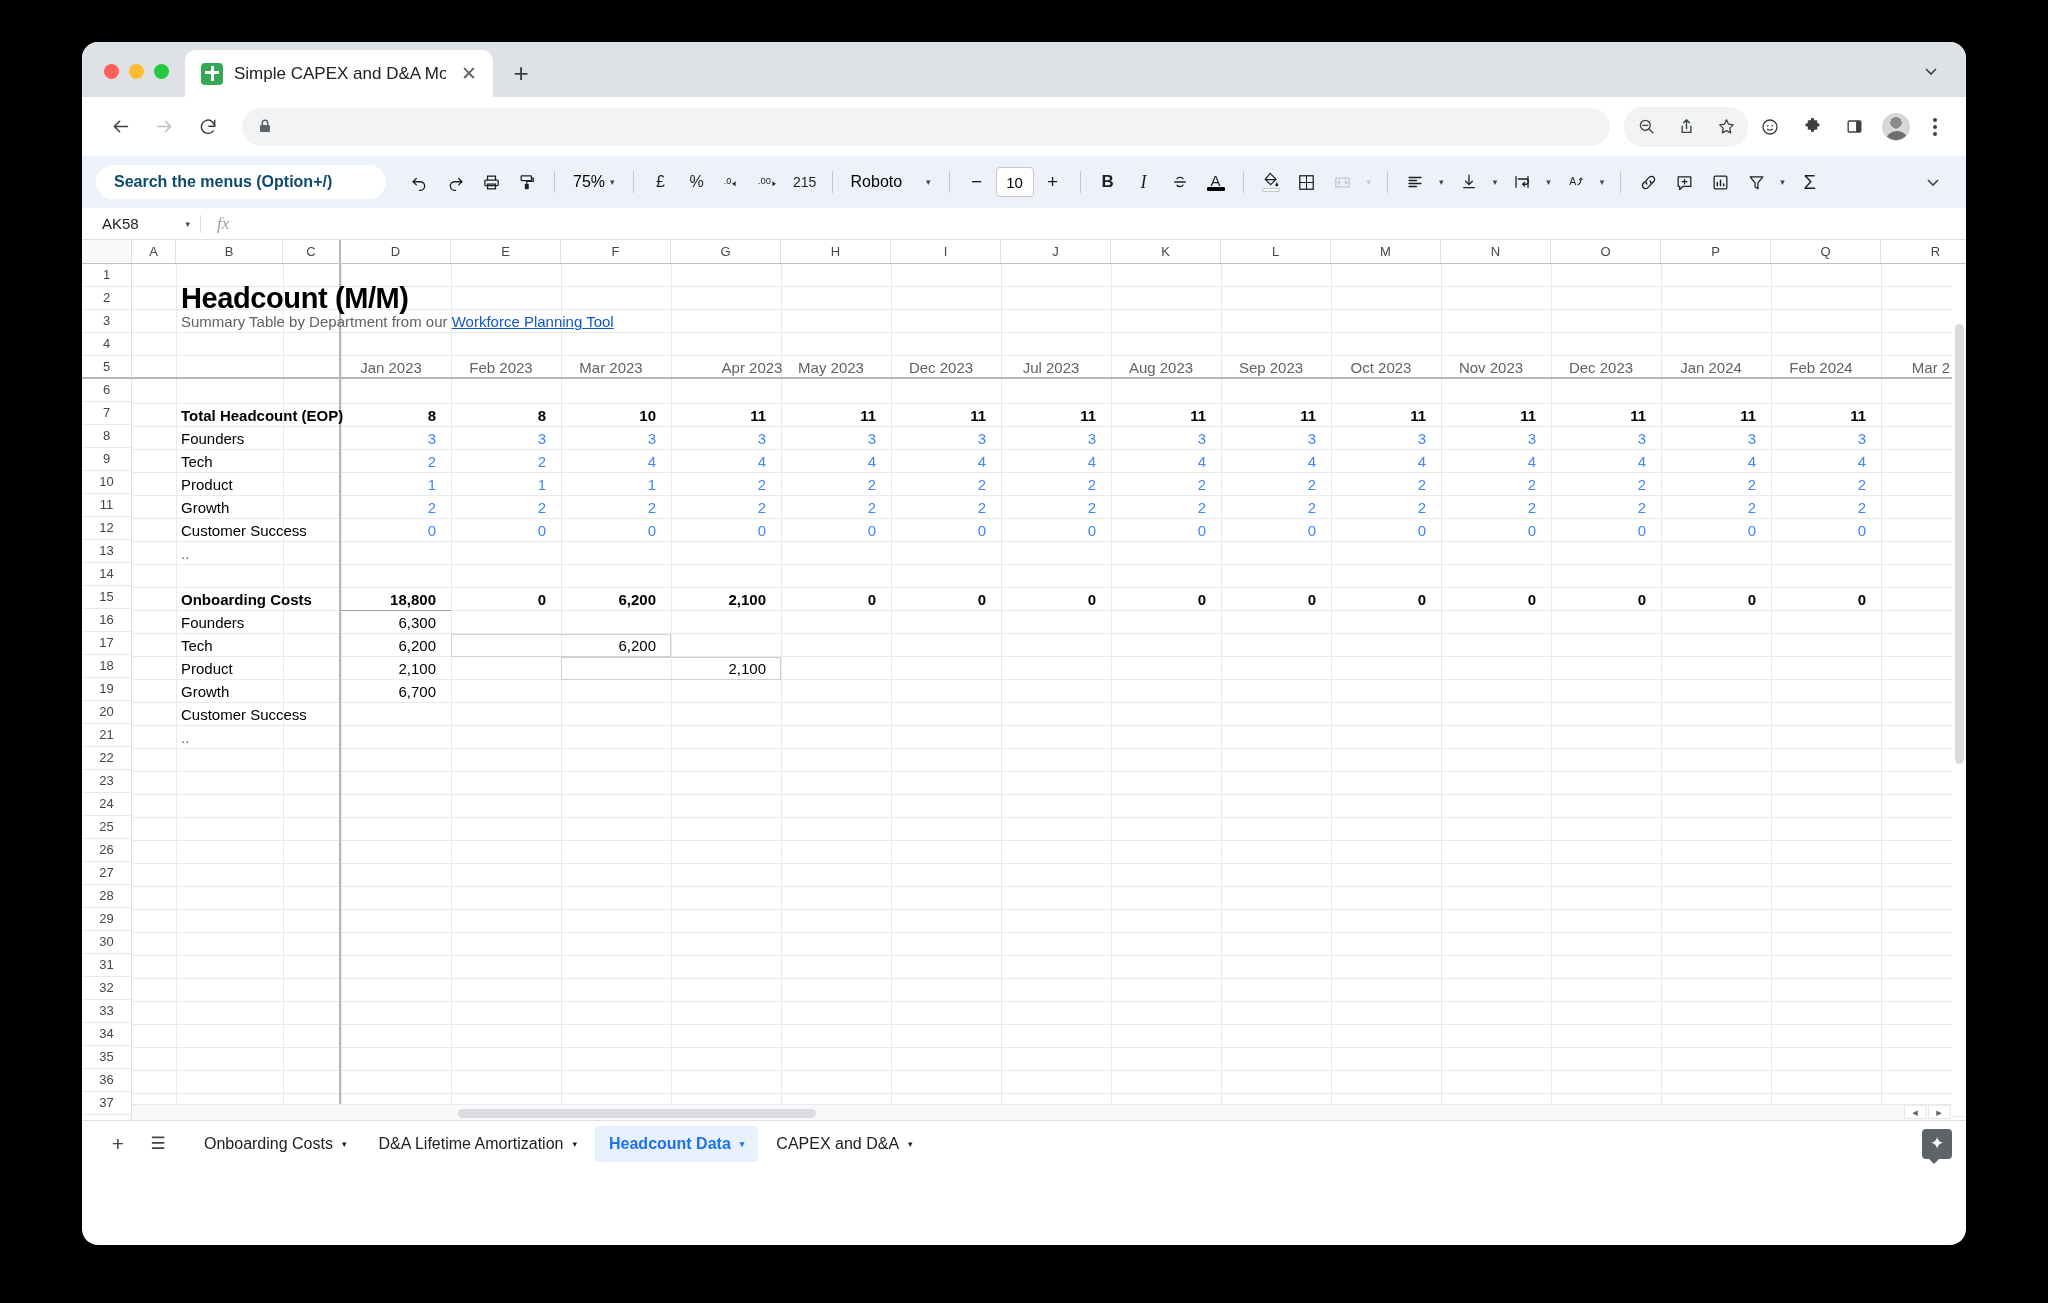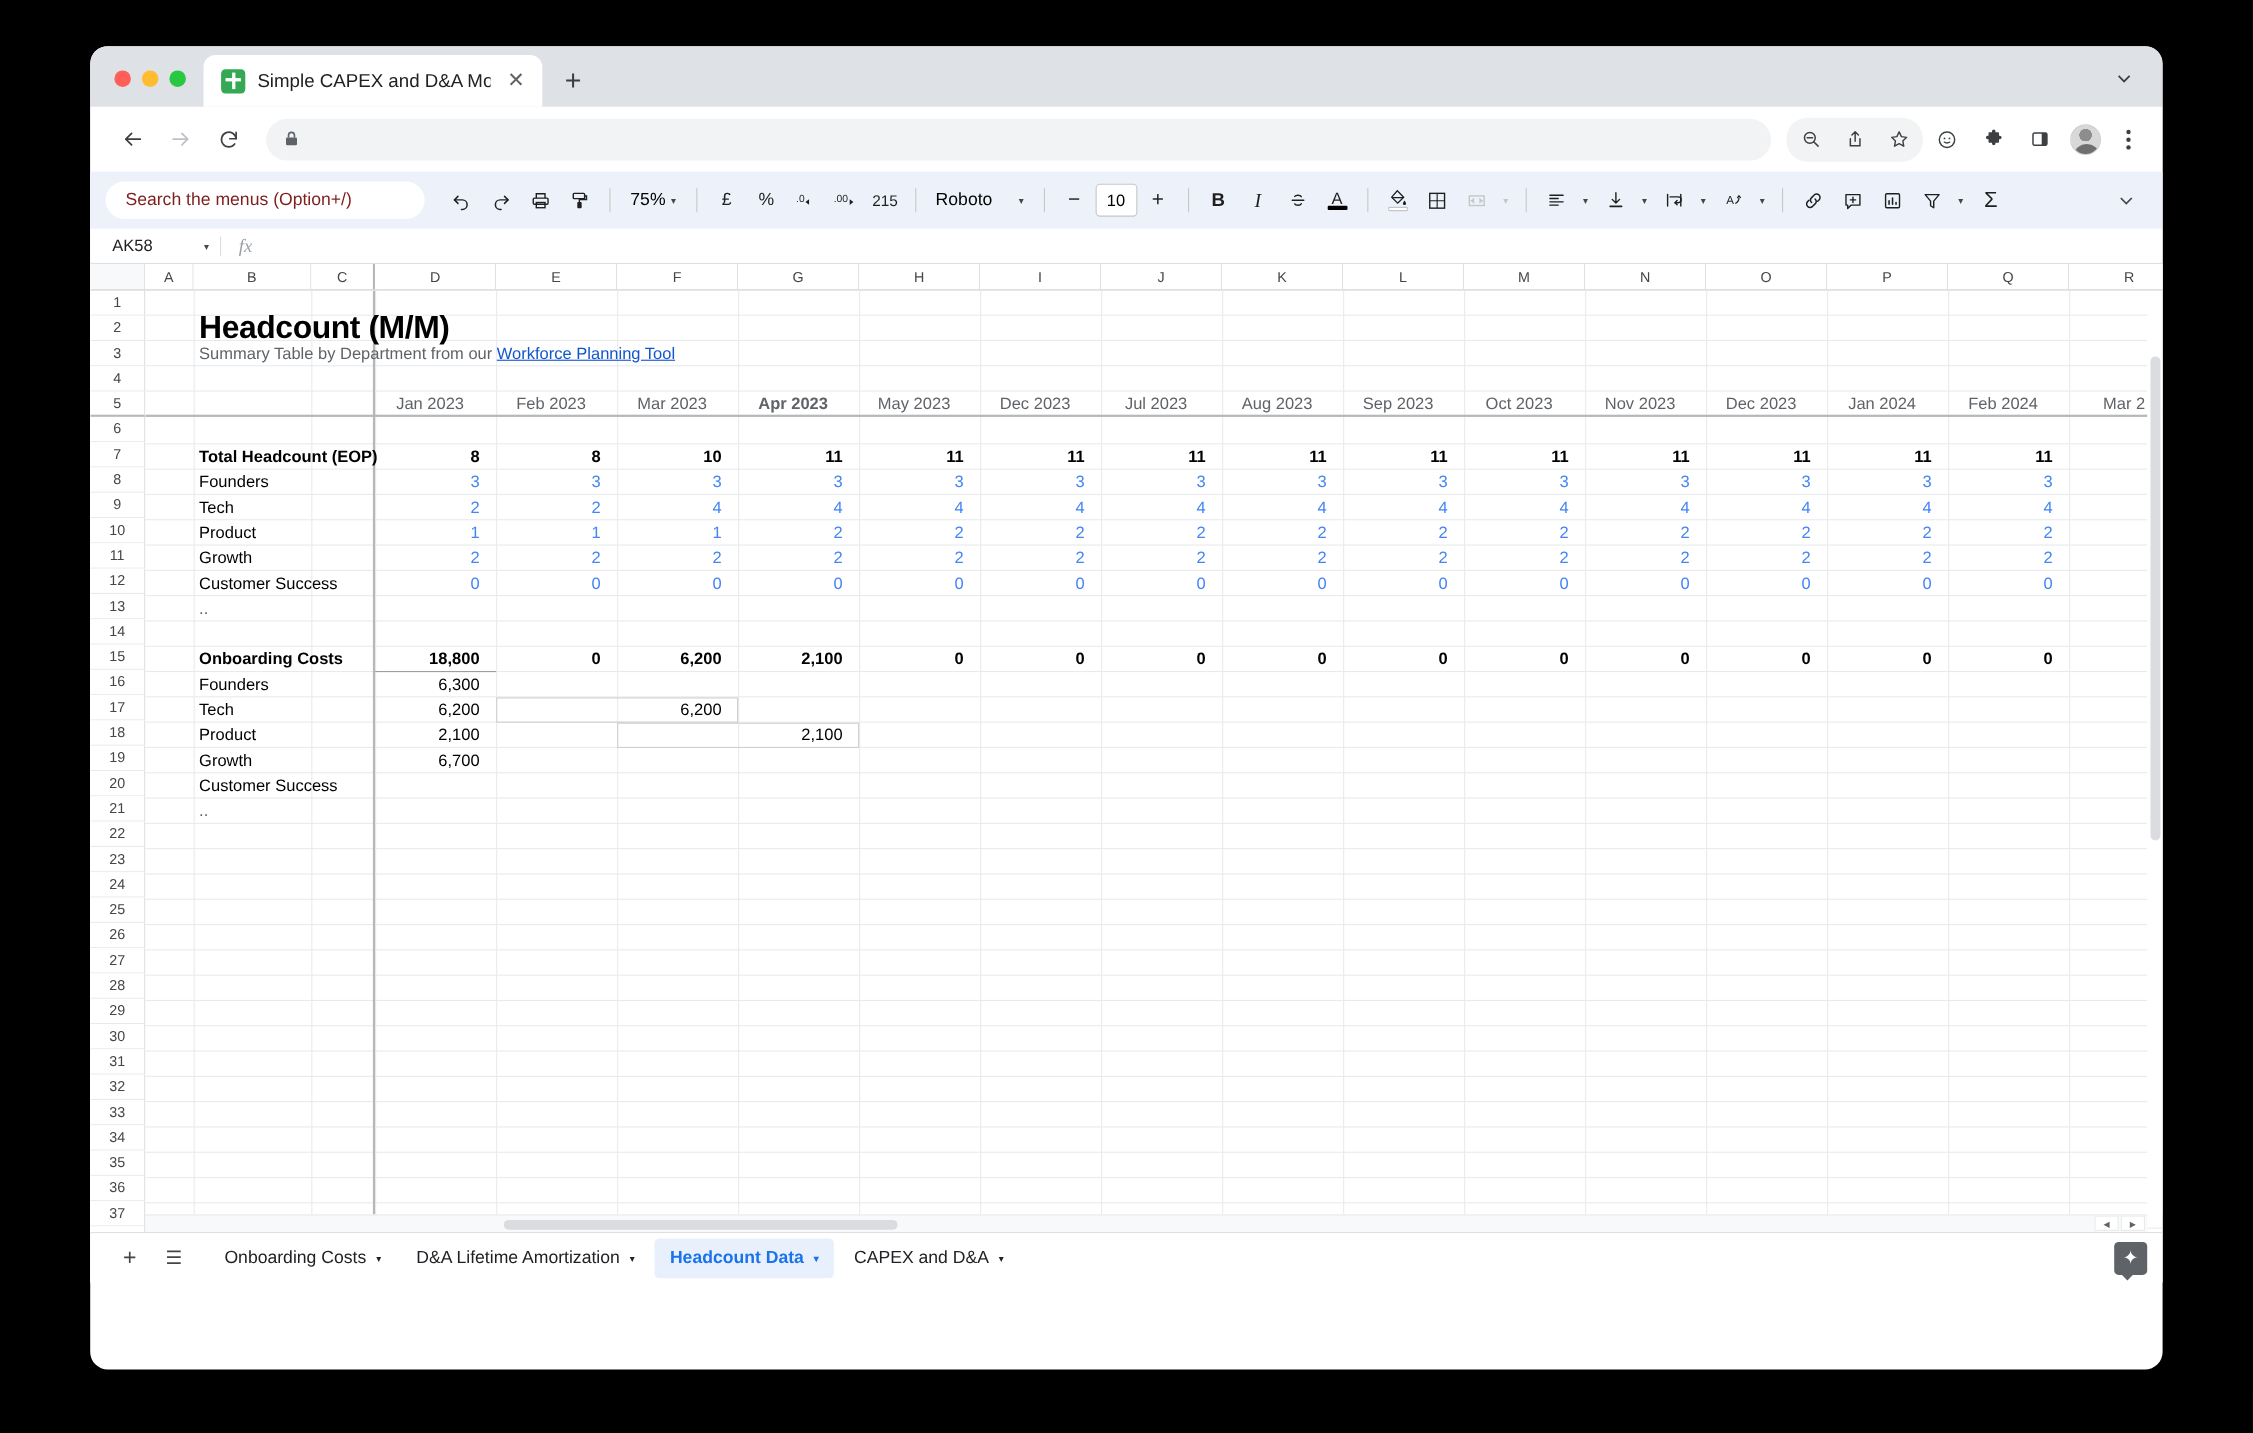--- a/index.html
+++ b/index.html
@@ -138,22 +138,23 @@
     padding: 0 16px 0 14px;
     gap: 2px;
     position: relative;
   }
   #menu-search {
     width: 290px; height: 34px;
     background: #fff;
     border-radius: 17px;
     display: flex; align-items: center;
     padding: 0 18px;
-    font-size: 16px; color: #7f1d1d;
+    font-size: 16px; color: #0c4a6e;
     margin-right: 14px;
+    font-weight: bold;
   }
   .tb { 
     min-width: 34px; height: 34px;
     display: flex; align-items: center; justify-content: center;
     color: #1f1f1f; font-size: 16px; border-radius: 4px;
     padding: 0 5px;
   }
   .tb.disabled { color: #c4c7c5; }
   .tb-sep { width: 1px; height: 22px; background: #c7c7c7; margin: 0 8px; flex: none; }
   .tb-caret { font-size: 9px; margin-left: 5px; color: #444746; }
@@ -695,21 +696,21 @@
               <div class="collineV" style="left: 1529px;"></div>
               <div class="collineV" style="left: 1639px;"></div>
               <div class="collineV" style="left: 1749px;"></div>
               <div class="frozen-col-line" style="left: 207px;"></div>
               <div class="frozen-row-line" style="top: 113px; width: 1859px;"></div>
               <div id="sheet-title" style="left: 49px; top: 18px;">Headcount (M/M)</div>
               <div id="sheet-sub" style="left: 49px; top: 49px;"><span>Summary Table by Department from our </span><a>Workforce Planning Tool</a></div>
               <div class="cell center gray" style="left: 209px; width: 100px; padding-left: 5px; padding-right: 5px; top: 92px;">Jan 2023</div>
               <div class="cell center gray" style="left: 319px; width: 100px; padding-left: 5px; padding-right: 5px; top: 92px;">Feb 2023</div>
               <div class="cell center gray" style="left: 429px; width: 100px; padding-left: 5px; padding-right: 5px; top: 92px;">Mar 2023</div>
-              <div class="cell center gray" style="left: 539px; width: 100px; padding-left: 5px; padding-right: 5px; top: 92px; font-weight: bold;">Apr 2023</div>
+              <div class="cell center gray" style="left: 570px; width: 100px; padding-left: 5px; padding-right: 5px; top: 92px;">Apr 2023</div>
               <div class="cell center gray" style="left: 649px; width: 100px; padding-left: 5px; padding-right: 5px; top: 92px;">May 2023</div>
               <div class="cell center gray" style="left: 759px; width: 100px; padding-left: 5px; padding-right: 5px; top: 92px;">Dec 2023</div>
               <div class="cell center gray" style="left: 869px; width: 100px; padding-left: 5px; padding-right: 5px; top: 92px;">Jul 2023</div>
               <div class="cell center gray" style="left: 979px; width: 100px; padding-left: 5px; padding-right: 5px; top: 92px;">Aug 2023</div>
               <div class="cell center gray" style="left: 1089px; width: 100px; padding-left: 5px; padding-right: 5px; top: 92px; text-align: right;">Sep 2023</div>
               <div class="cell center gray" style="left: 1199px; width: 100px; padding-left: 5px; padding-right: 5px; top: 92px;">Oct 2023</div>
               <div class="cell center gray" style="left: 1309px; width: 100px; padding-left: 5px; padding-right: 5px; top: 92px;">Nov 2023</div>
               <div class="cell center gray" style="left: 1419px; width: 100px; padding-left: 5px; padding-right: 5px; top: 92px;">Dec 2023</div>
               <div class="cell center gray" style="left: 1529px; width: 100px; padding-left: 5px; padding-right: 5px; top: 92px;">Jan 2024</div>
               <div class="cell center gray" style="left: 1639px; width: 100px; padding-left: 5px; padding-right: 5px; top: 92px;">Feb 2024</div>

